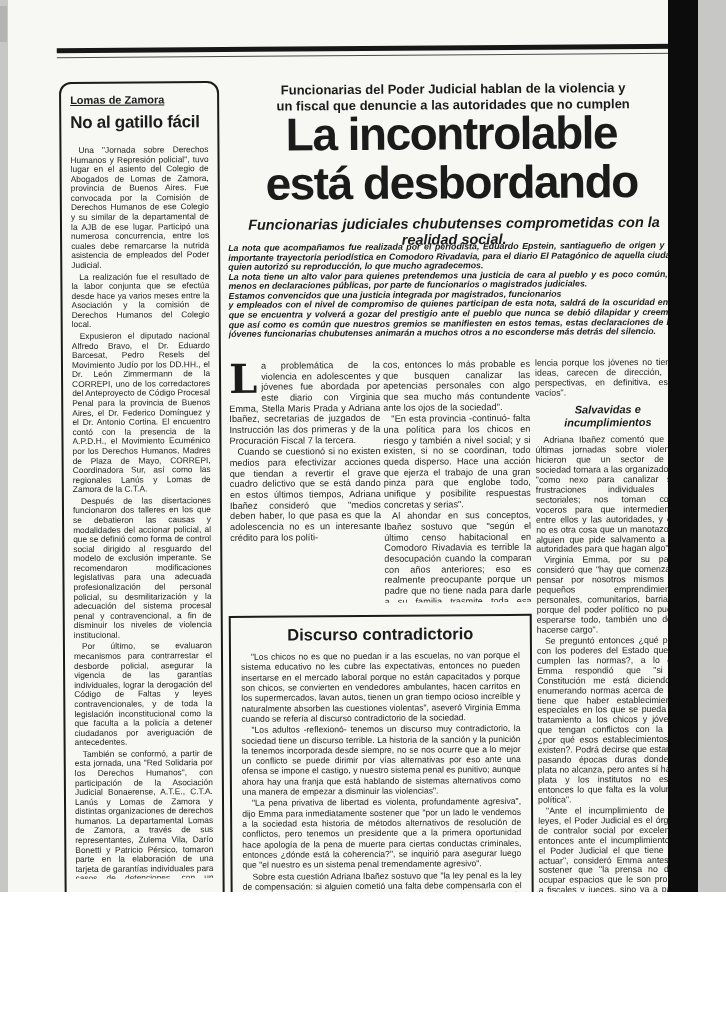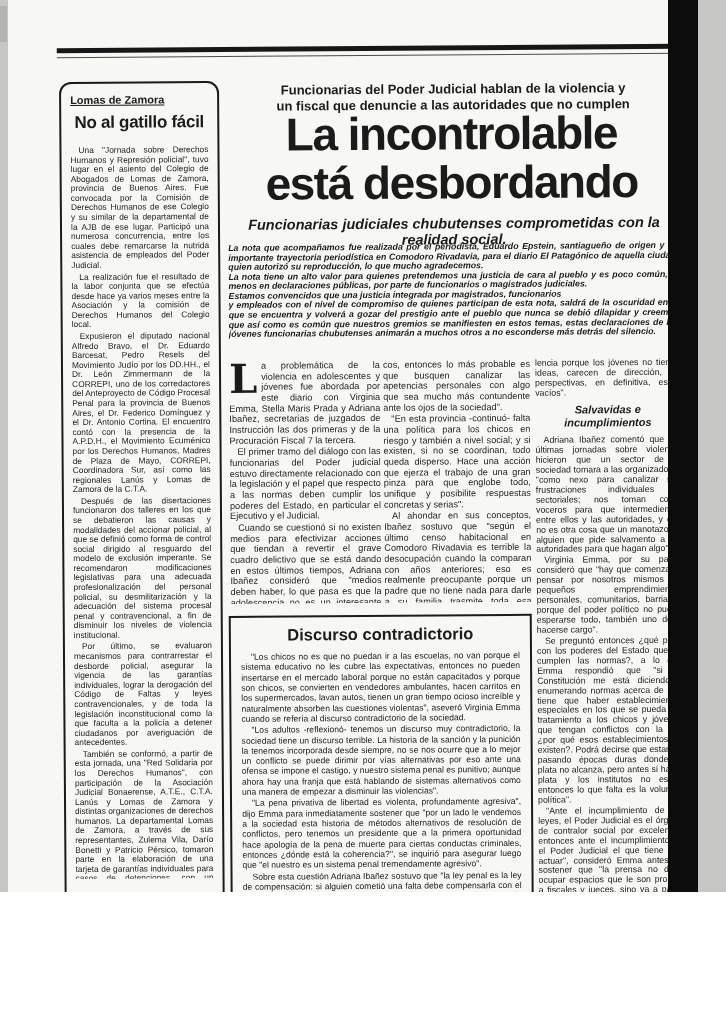--- a/index.html
+++ b/index.html
@@ -12,21 +12,21 @@
   .smudge{left:0;top:6px;width:7px;height:36px;background:#b3b3b1;}
   .content{left:0;top:0;width:726px;height:1024px;transform:rotate(-0.4deg);transform-origin:50% 50%;}
 
   .top-rule-thick{left:60px;top:46px;width:620px;height:5px;background:#171717;}
   .top-rule-thin{left:60px;top:55px;width:620px;height:1px;background:#4a4a4a;}
 
   
   .sidebar{left:62px;top:80px;width:160px;height:845px;border:2px solid #1b1b1b;border-radius:12px;
            padding:10px 9px;box-sizing:border-box;overflow:hidden;background:#f7f7f4;}
   .kicker{font-size:11px;font-weight:bold;text-decoration:underline;margin-bottom:7px;}
-  .sb-title{font-size:17px;font-weight:900;letter-spacing:-0.3px;margin-bottom:9px;text-align:center;}
+  .sb-title{font-size:17px;font-weight:900;letter-spacing:-0.3px;margin-bottom:9px;}
   .sb-body{position:absolute;left:9px;right:9px;top:62px;bottom:46px;overflow:hidden;}
   .sb-body p{font-size:8.4px;line-height:1.14;text-align:justify;text-indent:8px;margin:0 0 2px 0;}
   .credit{position:absolute;left:0;right:0;bottom:16px;text-align:center;font-weight:bold;font-size:10px;}
 
   
   .overline{left:232px;top:82px;width:448px;text-align:center;font-weight:bold;font-size:13px;line-height:1.25;}
   .headline{left:224px;top:110px;width:460px;text-align:center;font-weight:900;font-size:46px;
             line-height:1.06;letter-spacing:-1.5px;}
   .deck{left:232px;top:216px;width:448px;text-align:center;font-weight:bold;font-style:italic;font-size:14.5px;}
   .intro{left:230px;top:243px;width:450px;height:112px;font-size:8.8px;font-weight:bold;font-style:italic;
@@ -97,21 +97,20 @@
       <div>está desbordando</div>
     </div>
     <div class="abs deck">Funcionarias judiciales chubutenses comprometidas con la realidad social.</div>
     <div class="abs intro">La nota que acompañamos fue realizada por el periodista, Eduardo Epstein, santiagueño de origen y de importante trayectoria periodística en Comodoro Rivadavia, para el diario El Patagónico de aquella ciudad, quien autorizó su reproducción, lo que mucho agradecemos.
 La nota tiene un alto valor para quienes pretendemos una justicia de cara al pueblo y es poco común, al menos en declaraciones públicas, por parte de funcionarios o magistrados judiciales.
 Estamos convencidos que una justicia integrada por magistrados, funcionarios
 y empleados con el nivel de compromiso de quienes participan de esta nota, saldrá de la oscuridad en la que se encuentra y volverá a gozar del prestigio ante el pueblo que nunca se debió dilapidar y creemos que así como es común que nuestros gremios se manifiesten en estos temas, estas declaraciones de las jóvenes funcionarias chubutenses animarán a muchos otros a no esconderse más detrás del silencio.</div>
 
     <div class="abs bodycol col1">
       <p class="noindent"><span class="dropcap">L</span><span>a problemática de la violencia en adolescentes y jóvenes fue abordada por este diario con Virginia Emma, Stella Maris Prada y Adriana Ibañez, secretarias de juzgados de Instrucción las dos primeras y de la Procuración Fiscal 7 la tercera.</span></p>
-      <p>El primer tramo del diálogo con las funcionarias del Poder judicial estuvo directamente relacionado con la legislación y el papel que respecto a las normas deben cumplir los poderes del Estado, en particular el Ejecutivo y el Judicial.</p>
       <p>Cuando se cuestionó si no existen medios para efectivizar acciones que tiendan a revertir el grave cuadro delictivo que se está dando en estos últimos tiempos, Adriana Ibañez consideró que "medios deben haber, lo que pasa es que la adolescencia no es un interesante crédito para los políti-</p>
     </div>
     <div class="abs bodycol col2">
       <p class="noindent">cos, entonces lo más probable es que busquen canalizar las apetencias personales con algo que sea mucho más contundente ante los ojos de la sociedad".</p>
       <p>"En esta provincia -continuó- falta una política para los chicos en riesgo y también a nivel social; y si existen, si no se coordinan, todo queda disperso. Hace una acción que ejerza el trabajo de una gran pinza para que englobe todo, unifique y posibilite respuestas concretas y serias".</p>
       <p>Al ahondar en sus conceptos, Ibañez sostuvo que "según el último censo habitacional en Comodoro Rivadavia es terrible la desocupación cuando la comparan con años anteriores; eso es realmente preocupante porque un padre que no tiene nada para darle a su familia trasmite toda esa frustración a sus hijos, y éstos en la mayoría de los casos la exteriorizan en la vio-</p>
     </div>
     <div class="abs bodycol col3">
       <p class="noindent">lencia porque los jóvenes no tienen ideas, carecen de dirección, de perspectivas, en definitiva, están vacíos".</p>
       <div class="subhead">Salvavidas e incumplimientos</div>

